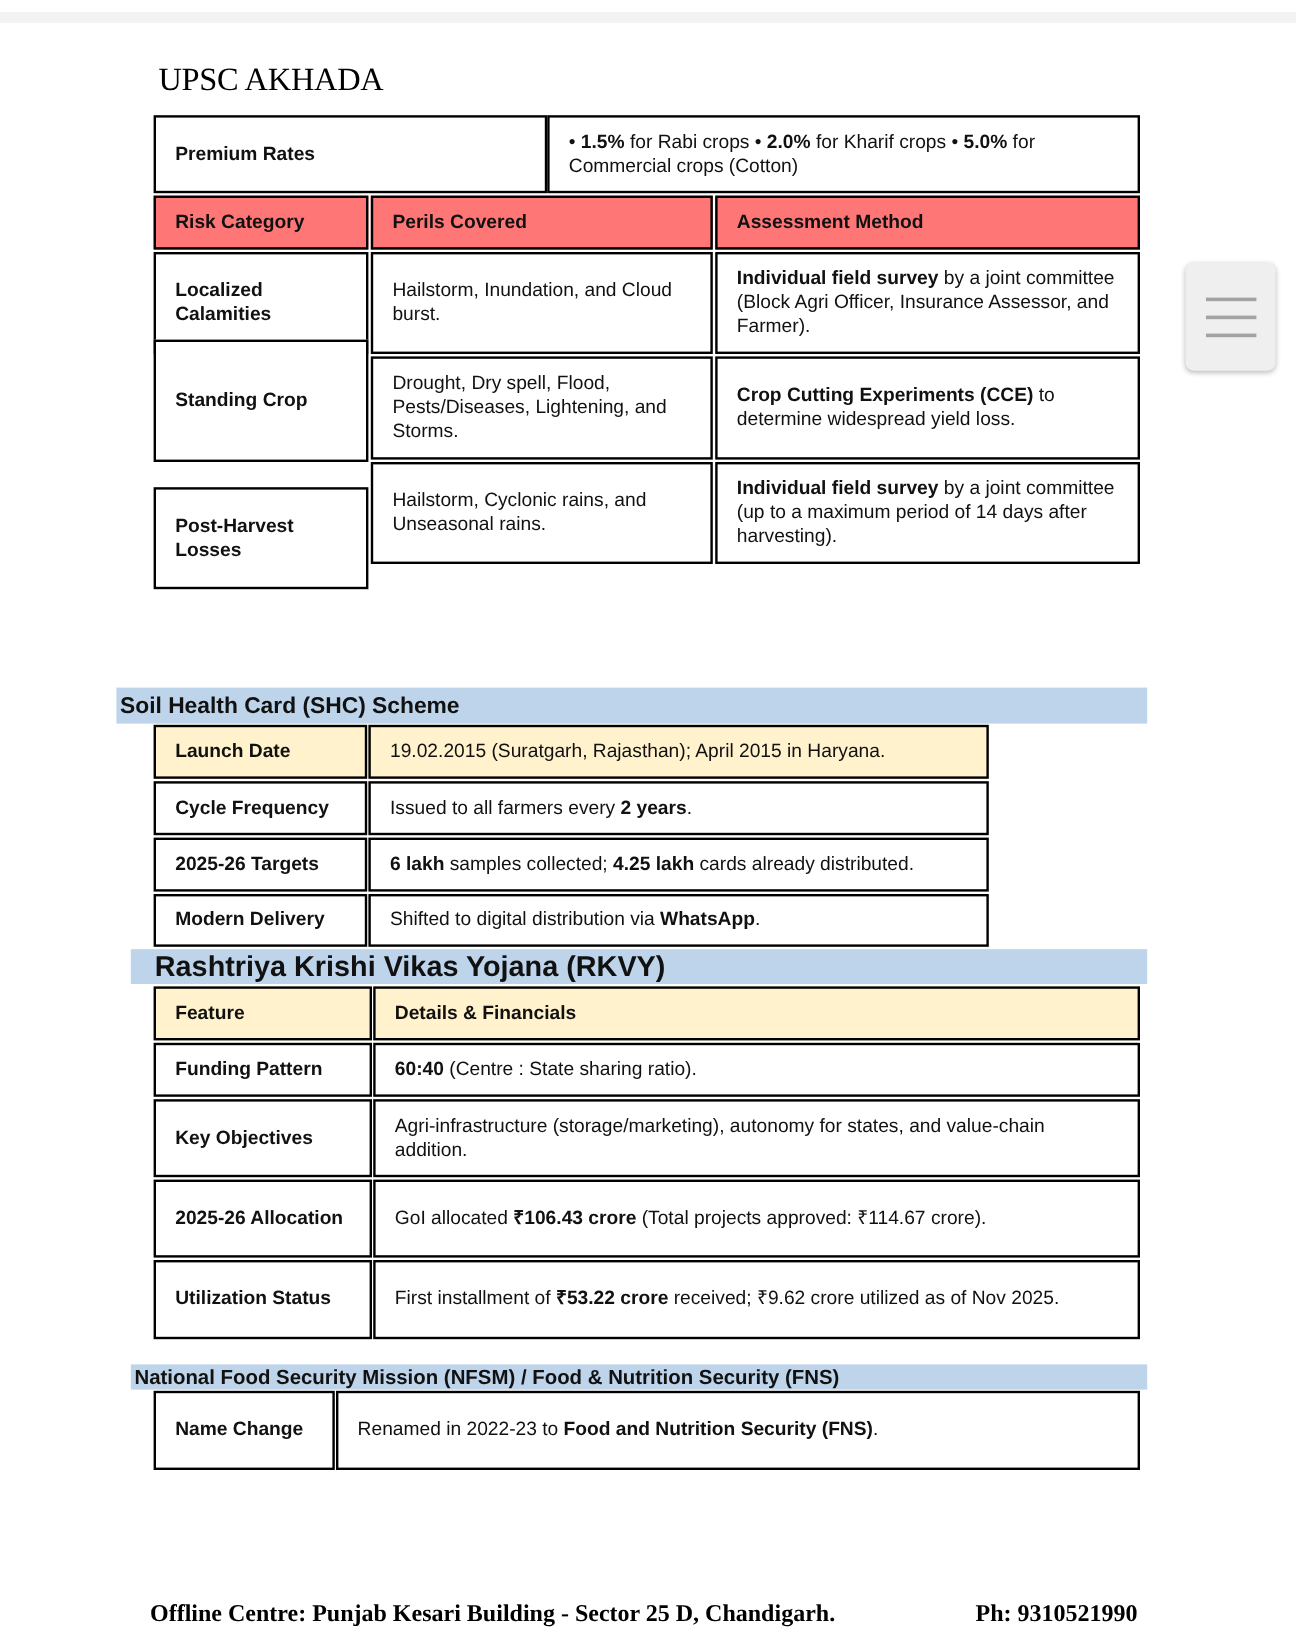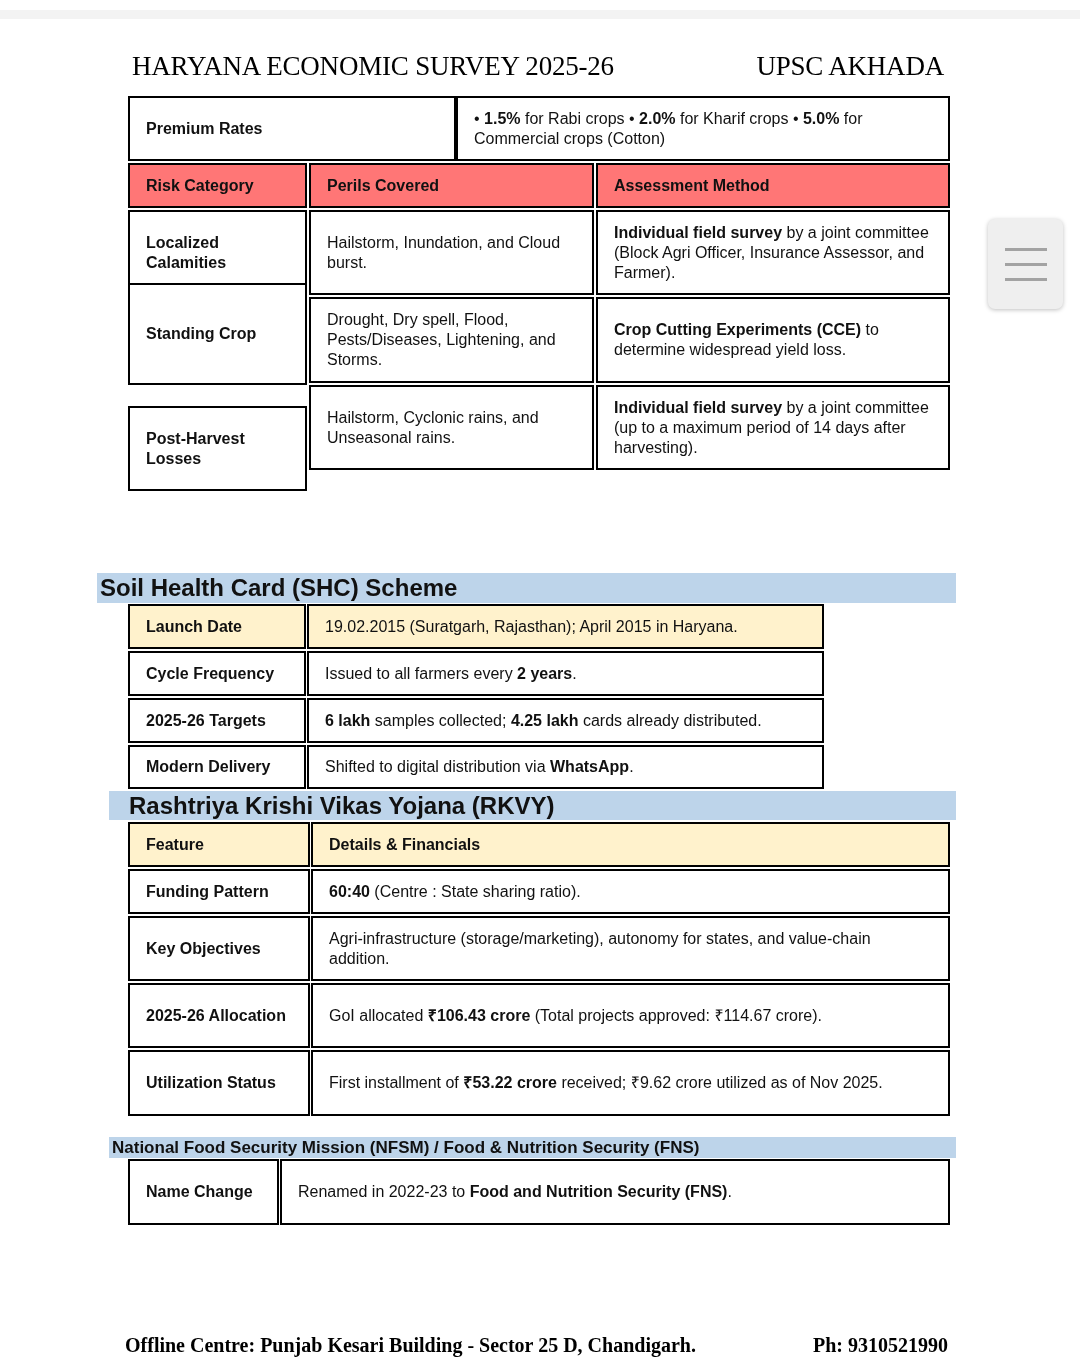--- a/index.html
+++ b/index.html
@@ -37,21 +37,20 @@
     font-family: "Liberation Serif", serif; font-weight: bold; font-size: 20px;
     display: flex; justify-content: space-between; line-height: 26px;
   }
 </style>
 </head>
 <body>
 
 <div class="topbar"></div>
 
 <div class="page-header">
-  <span>HARYANA ECONOMIC SURVEY 2025-26</span>
   <span>UPSC AKHADA</span>
 </div>
 
 <div class="cell bold" style="left:128px;top:96px;width:328px;height:65px;">Premium Rates</div>
 <div class="cell" style="left:456px;top:96px;width:494px;height:65px;padding-right:24px;">
     <span><span>• </span><b>1.5%</b><span> for Rabi crops   • </span><b>2.0%</b><span> for Kharif crops • </span><b>5.0%</b><span> for Commercial crops (Cotton)</span></span>
   </div>
 
 <div class="cell red" style="left:128px;top:163px;width:179px;height:45px;">Risk Category</div>
 <div class="cell red" style="left:309px;top:163px;width:285px;height:45px;">Perils Covered</div>
@@ -74,21 +73,21 @@
 <div class="cell" style="left:596px;top:385px;width:354px;height:85px;">
     <span><b>Individual field survey</b><span> by a joint committee (up to a maximum period of 14 days after harvesting).</span></span>
   </div>
 
 <div class="menu-btn">
   <span></span>
   <span></span>
   <span></span>
 </div>
 
-<div class="section-title" style="left:97px;top:573px;width:859px;height:30px;font-size:24px;padding-left:3px;box-sizing:border-box;">Soil Health Card (SHC) Scheme</div>
+<div class="section-title" style="left:97px;top:573px;width:859px;height:30px;font-size:19px;padding-left:3px;box-sizing:border-box;">Soil Health Card (SHC) Scheme</div>
 
 <div class="cell cream bold" style="left:128px;top:604px;width:178px;height:45px;">Launch Date</div>
 <div class="cell cream" style="left:307px;top:604px;width:517px;height:45px;">
     <span><span>19.02.2015 (Suratgarh, Rajasthan); April 2015 in Haryana.</span></span>
   </div>
 
 <div class="cell bold" style="left:128px;top:651px;width:178px;height:45px;">Cycle Frequency</div>
 <div class="cell" style="left:307px;top:651px;width:517px;height:45px;">
     <span><span>Issued to all farmers every </span><b>2 years</b><span>.</span></span>
   </div>

